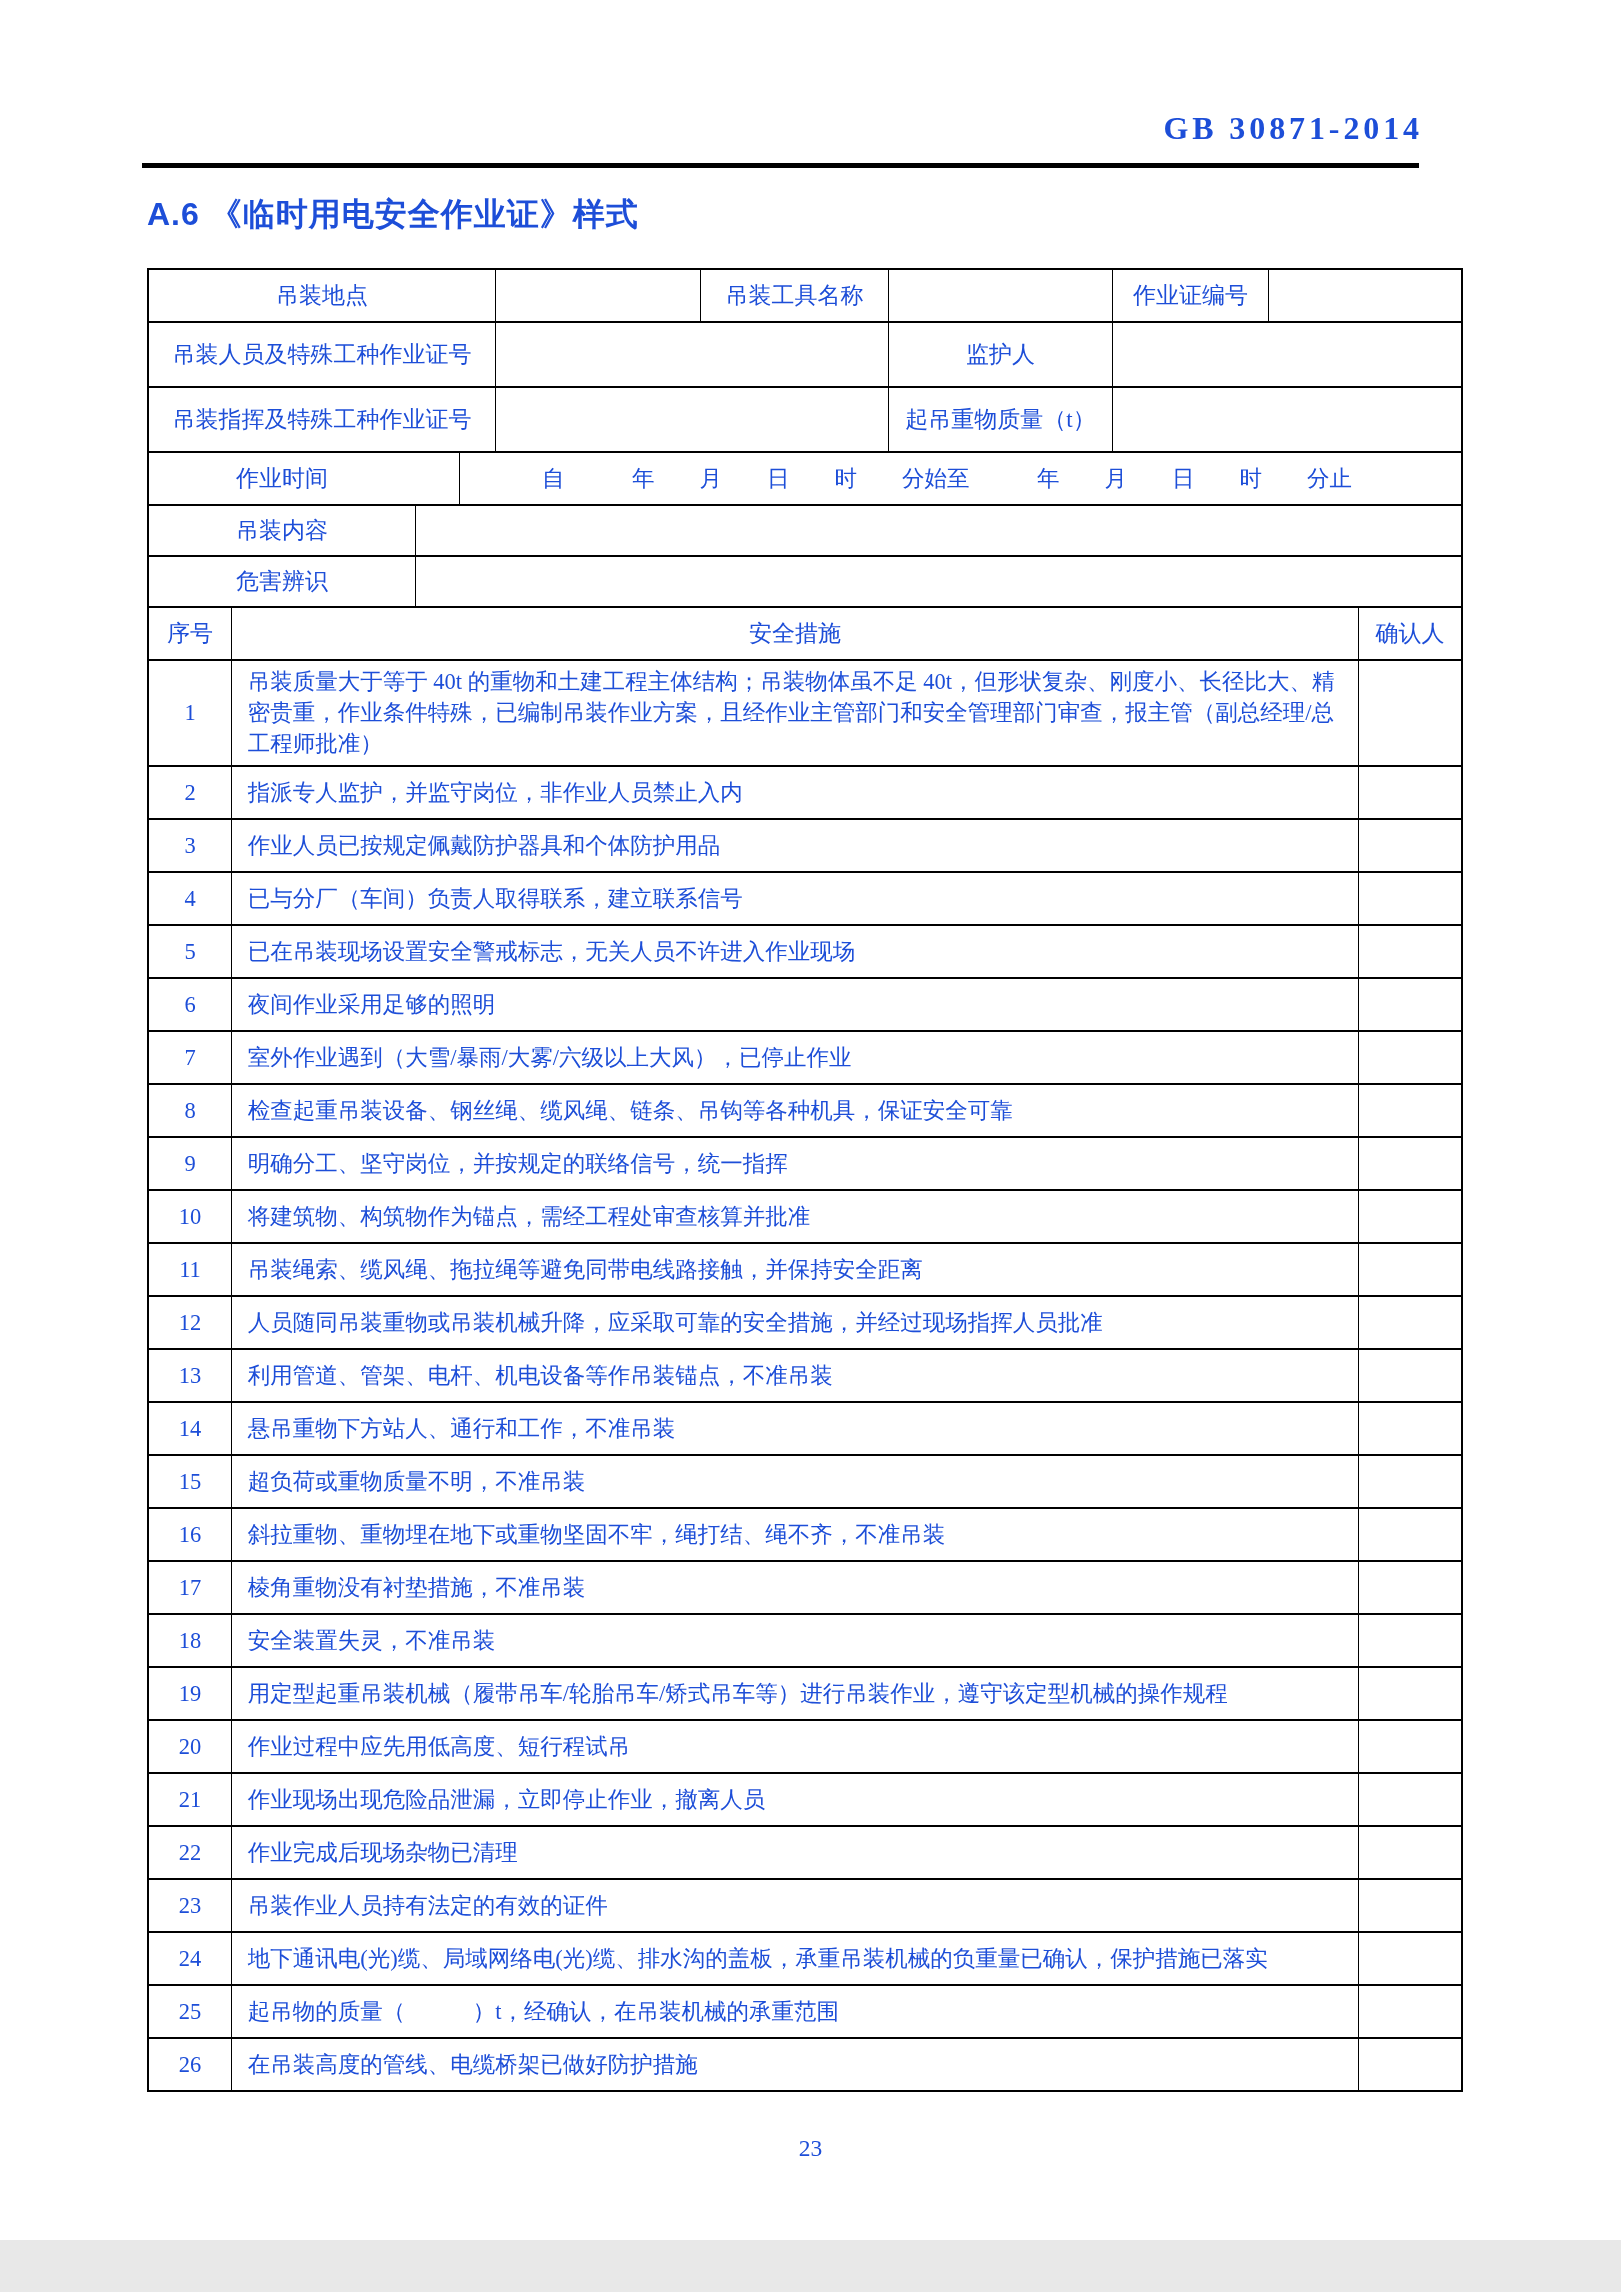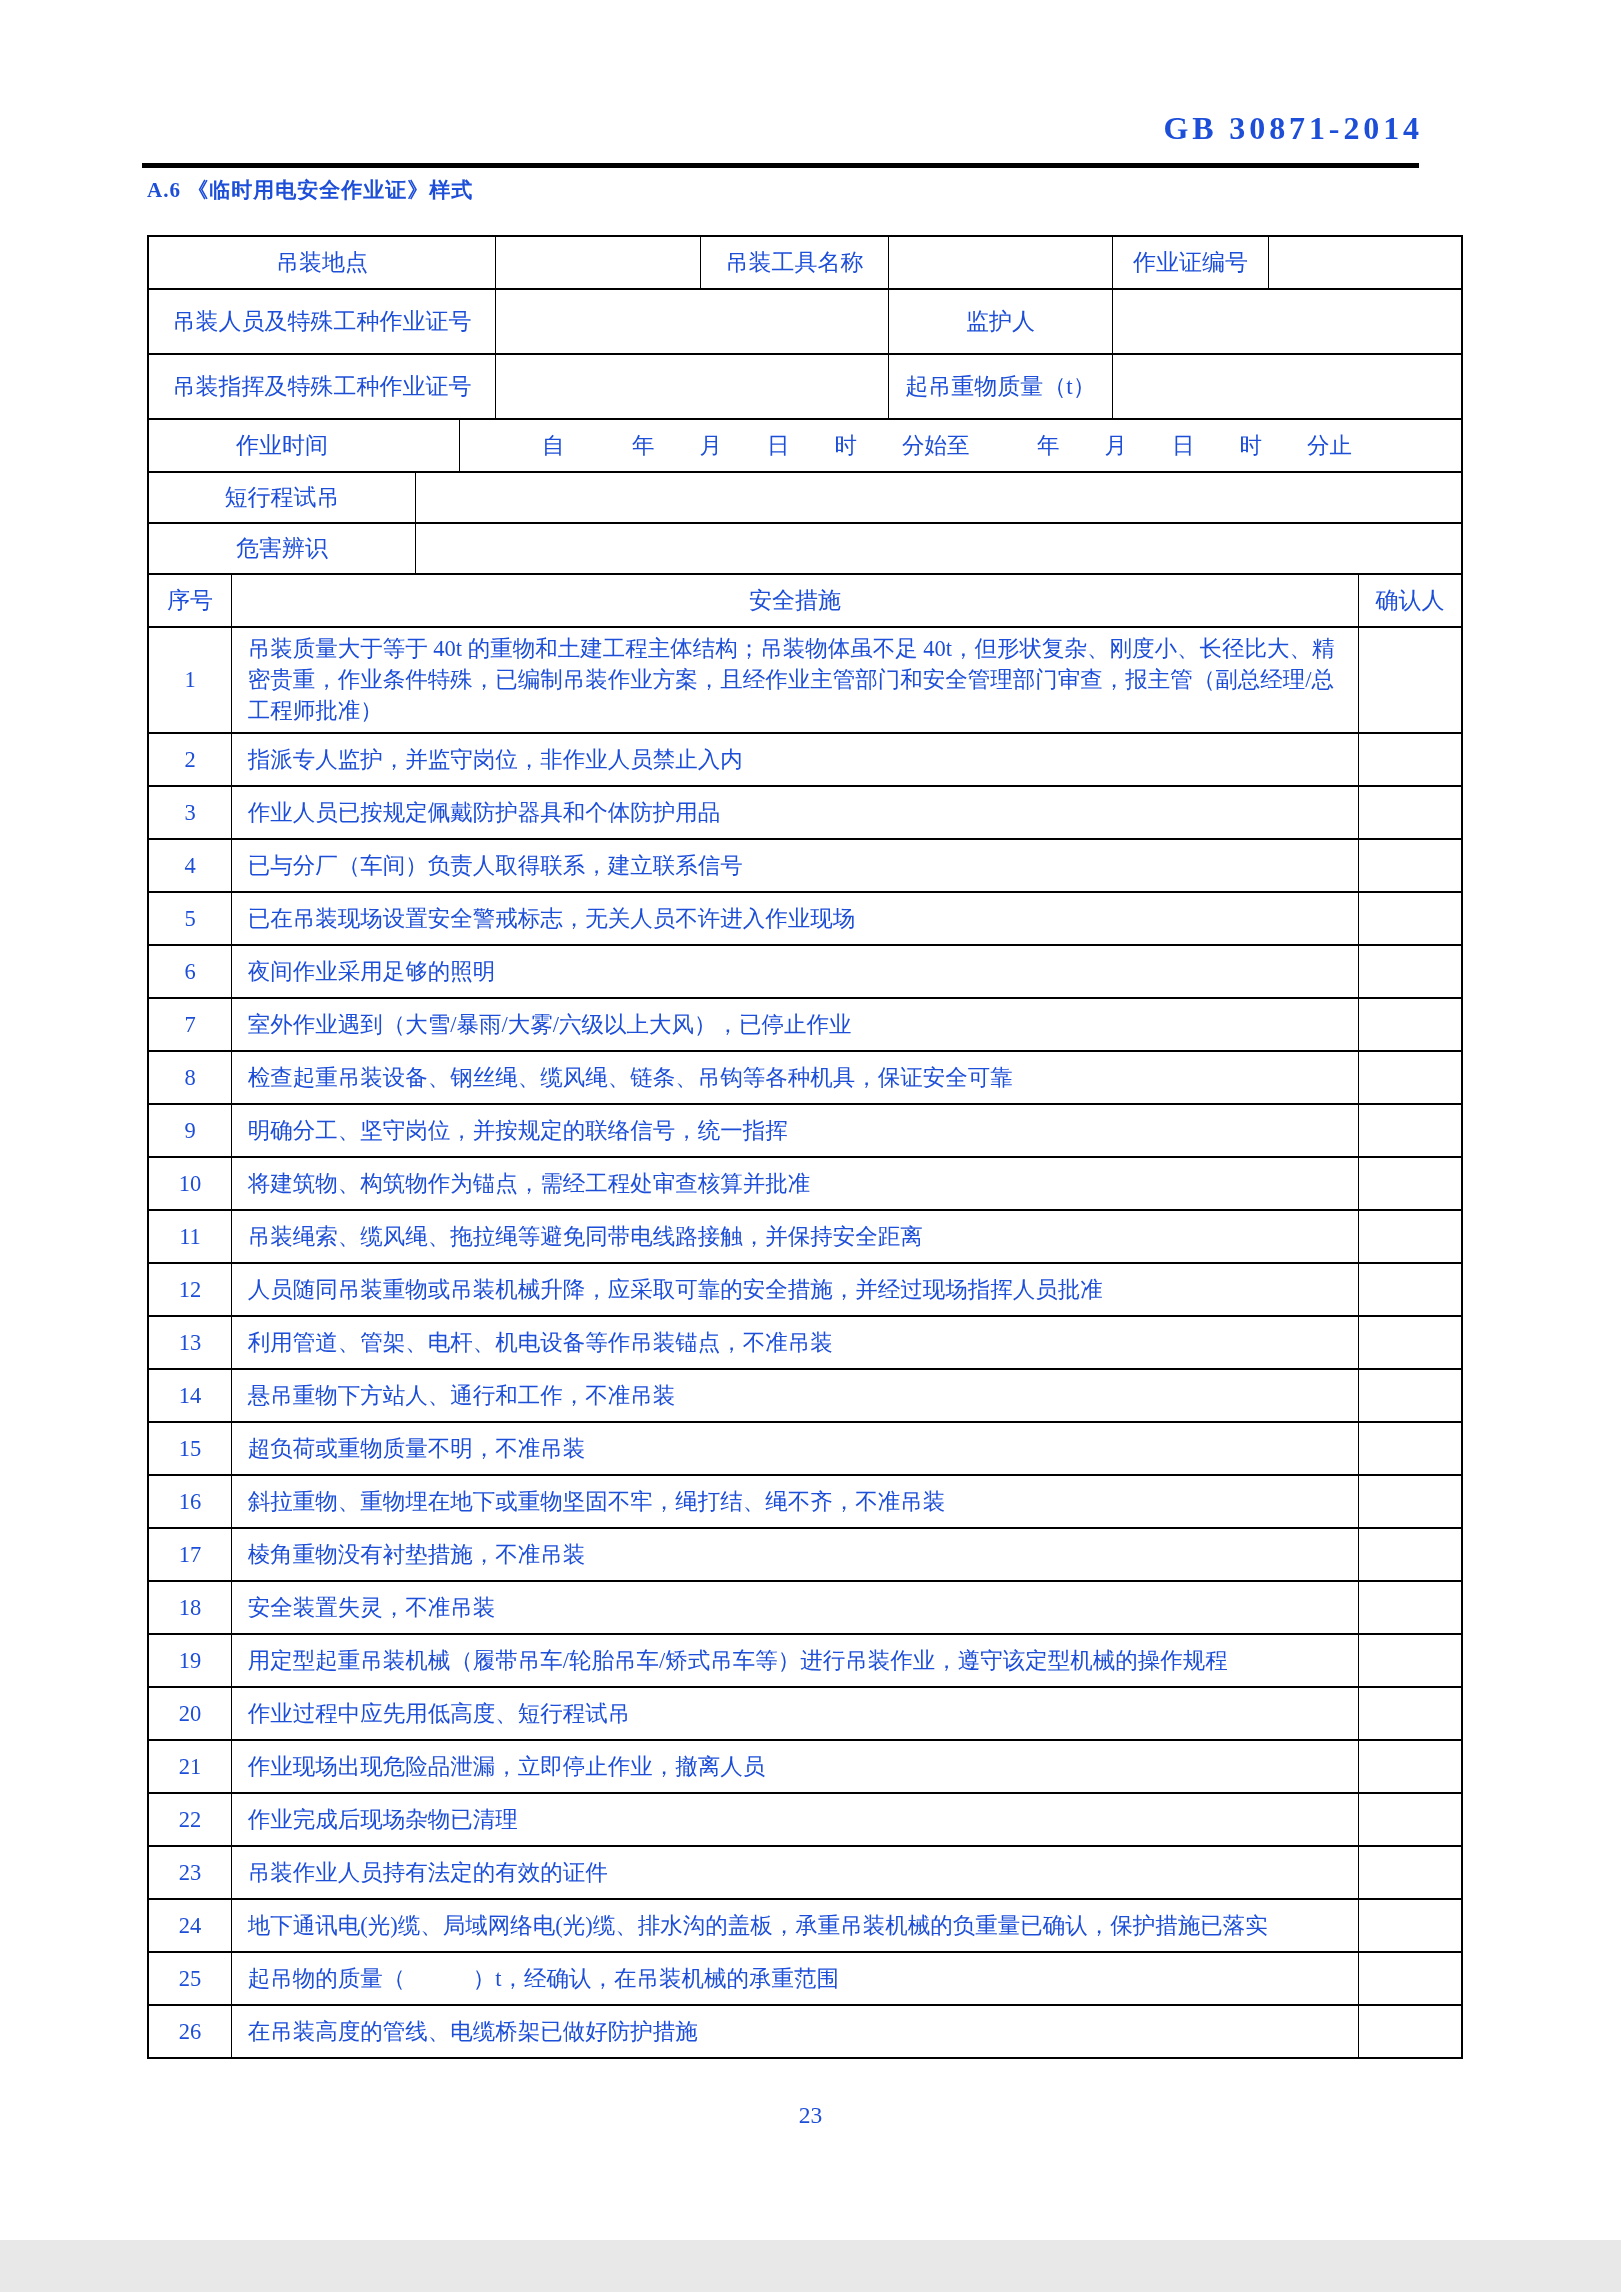--- a/index.html
+++ b/index.html
@@ -10,22 +10,22 @@
     padding-top:110px;
   }
   .content{margin-left:147px;width:1319px;}
   .doc-number{
     text-align:right;padding-right:43px;
     font-size:32px;font-weight:bold;letter-spacing:3.9px;
     font-family:"Liberation Serif","DejaVu Serif",serif;
   }
   .rule{height:4.9px;background:#000;margin-top:15.7px;margin-left:-4.9px;width:1277px;}
   .section-title{
-    margin-top:8px;font-size:21px;font-weight:bold;letter-spacing:1px;
-    font-family:Liberation Serif, serif;
+    margin-top:25px;font-size:32px;font-weight:bold;letter-spacing:1px;
+    font-family:Liberation Sans, sans-serif;
   }
   .t{
     margin-top:31px;width:1316px;border:2px solid #000;box-sizing:border-box;
     font-size:22.5px;line-height:31px;
   }
   .tr{display:flex;border-top:2px solid #000;}
   .tr.first{border-top:none;}
   .td{
     border-left:1px solid #000;box-sizing:border-box;
     display:flex;align-items:center;justify-content:center;
@@ -95,21 +95,21 @@
         <div class="td c3 lbl">起吊重物质量（t）</div>
         <div class="td c4"></div>
       </div>
 
       <div class="tr r4">
         <div class="td nb c1 lbl">作业时间</div>
         <div class="td c2">自　　　年　　月　　日　　时　　分始至　　　年　　月　　日　　时　　分止</div>
       </div>
 
       <div class="tr r5">
-        <div class="td nb c1 lbl">短行程试吊</div>
+        <div class="td nb c1 lbl">吊装内容</div>
         <div class="td c2"></div>
       </div>
 
       <div class="tr r5">
         <div class="td nb c1 lbl">危害辨识</div>
         <div class="td c2"></div>
       </div>
 
       <div class="tr mh">
         <div class="td nb m-no lbl">序号</div>

